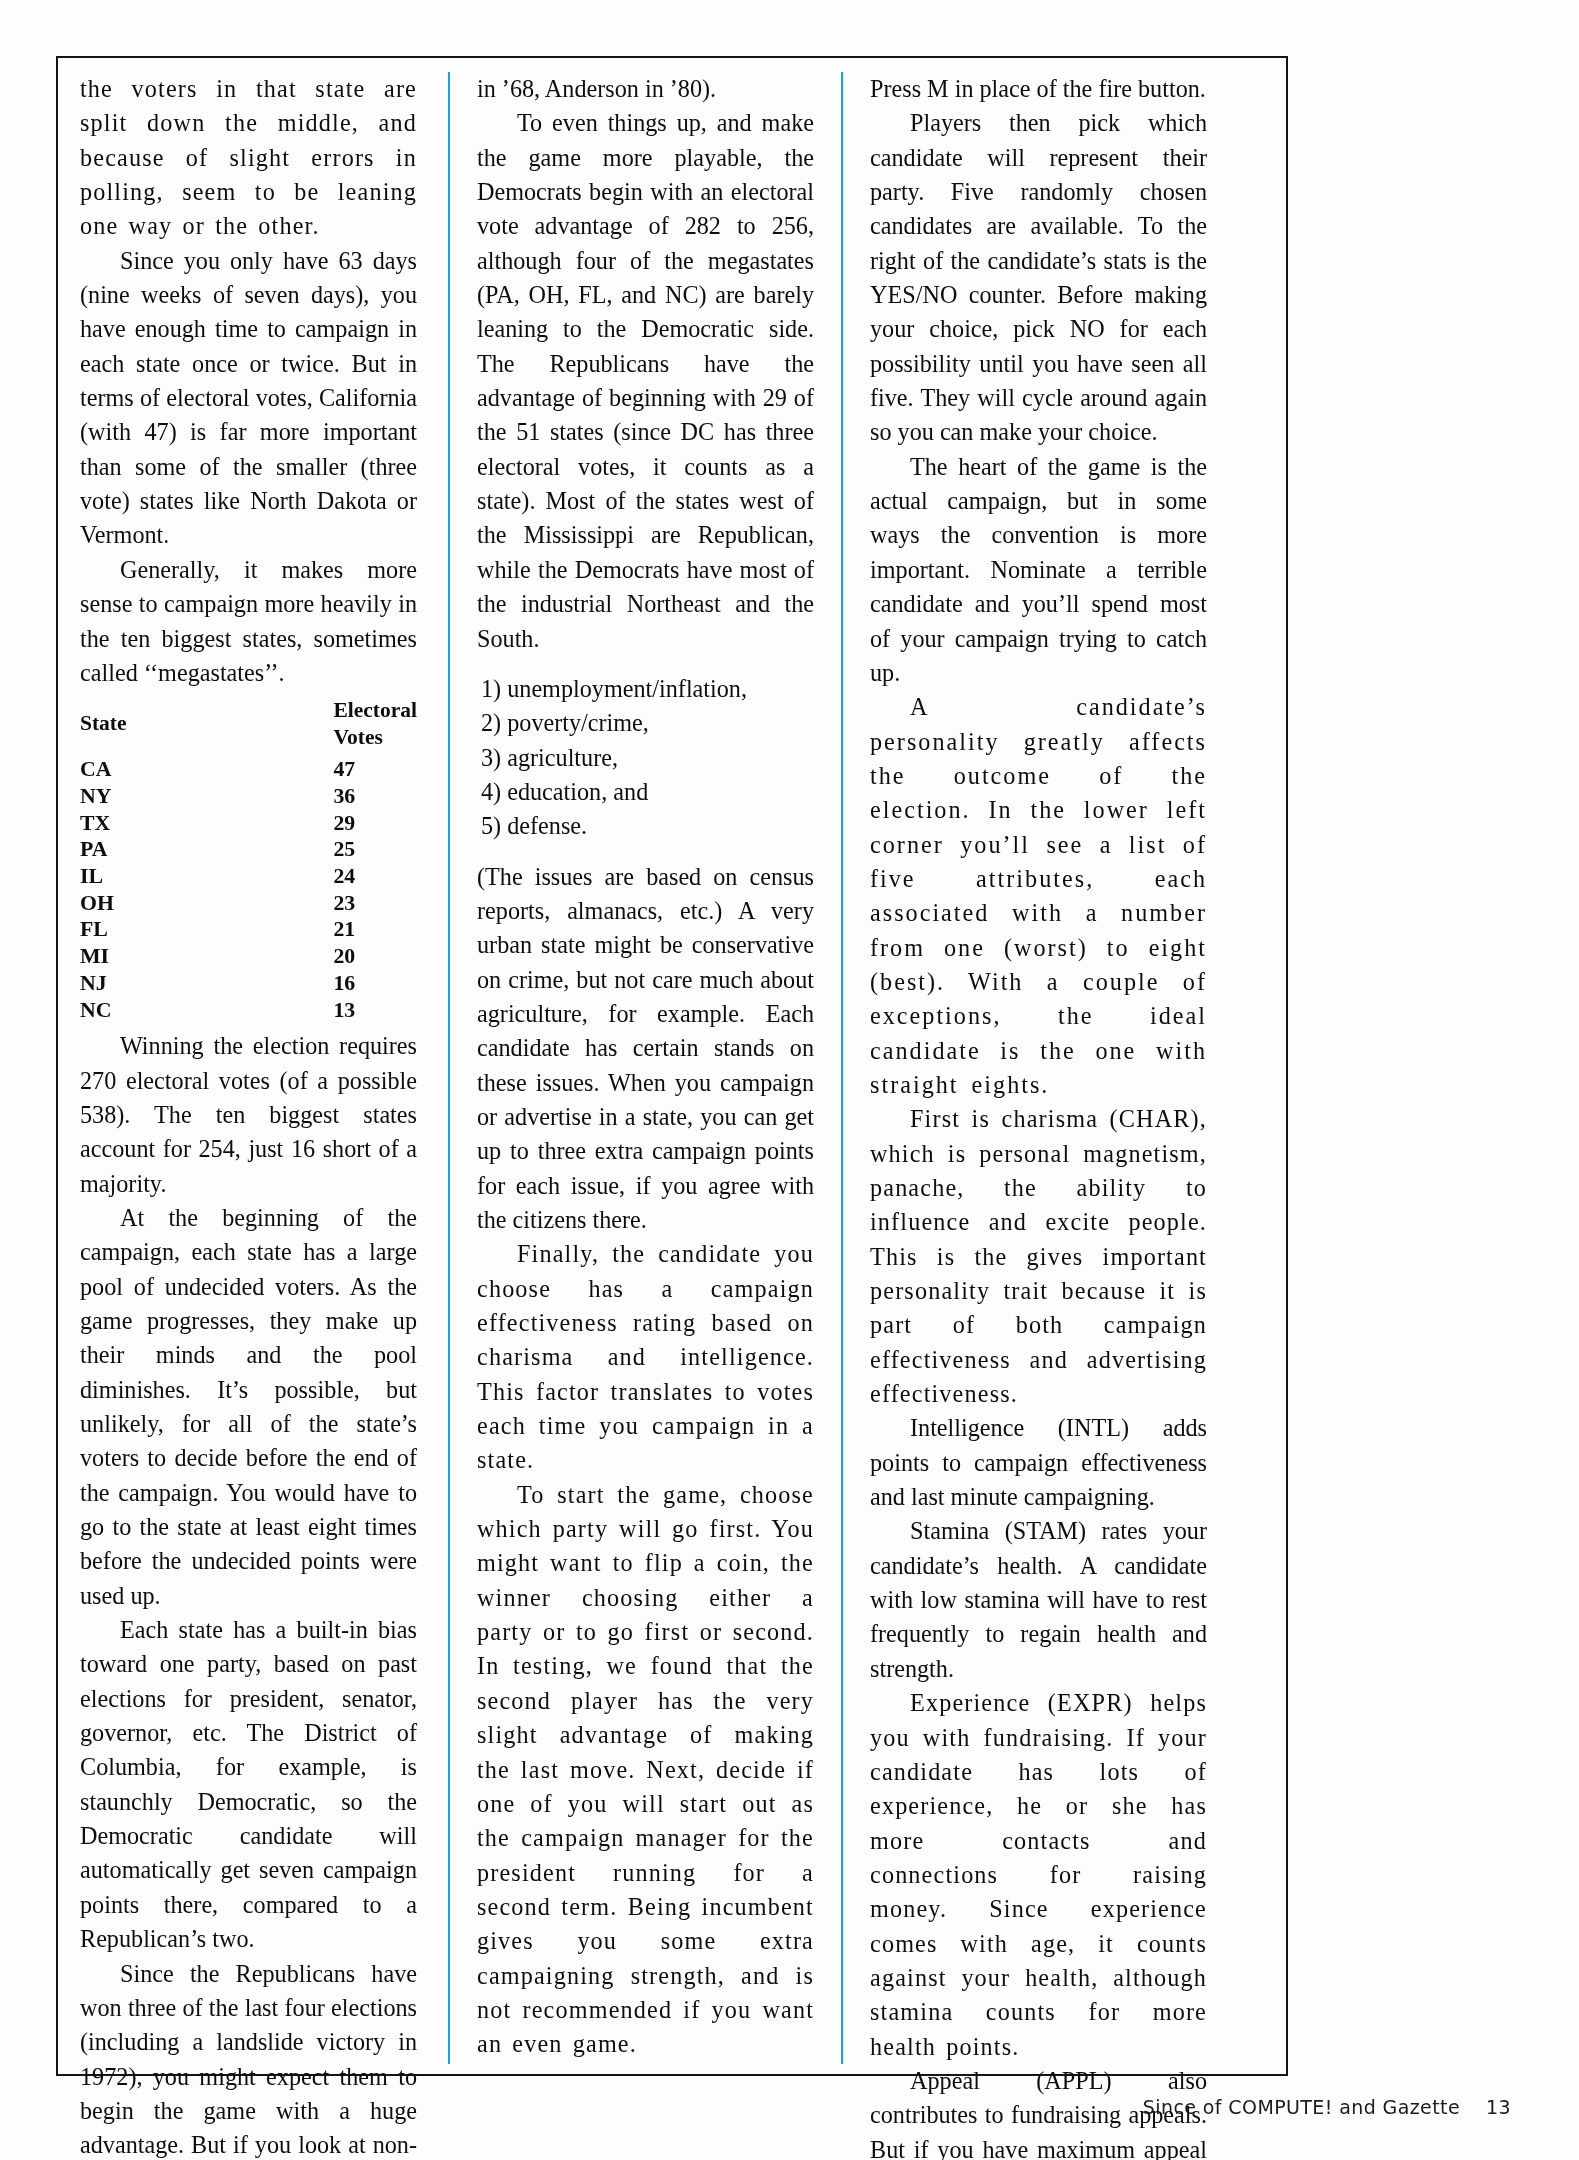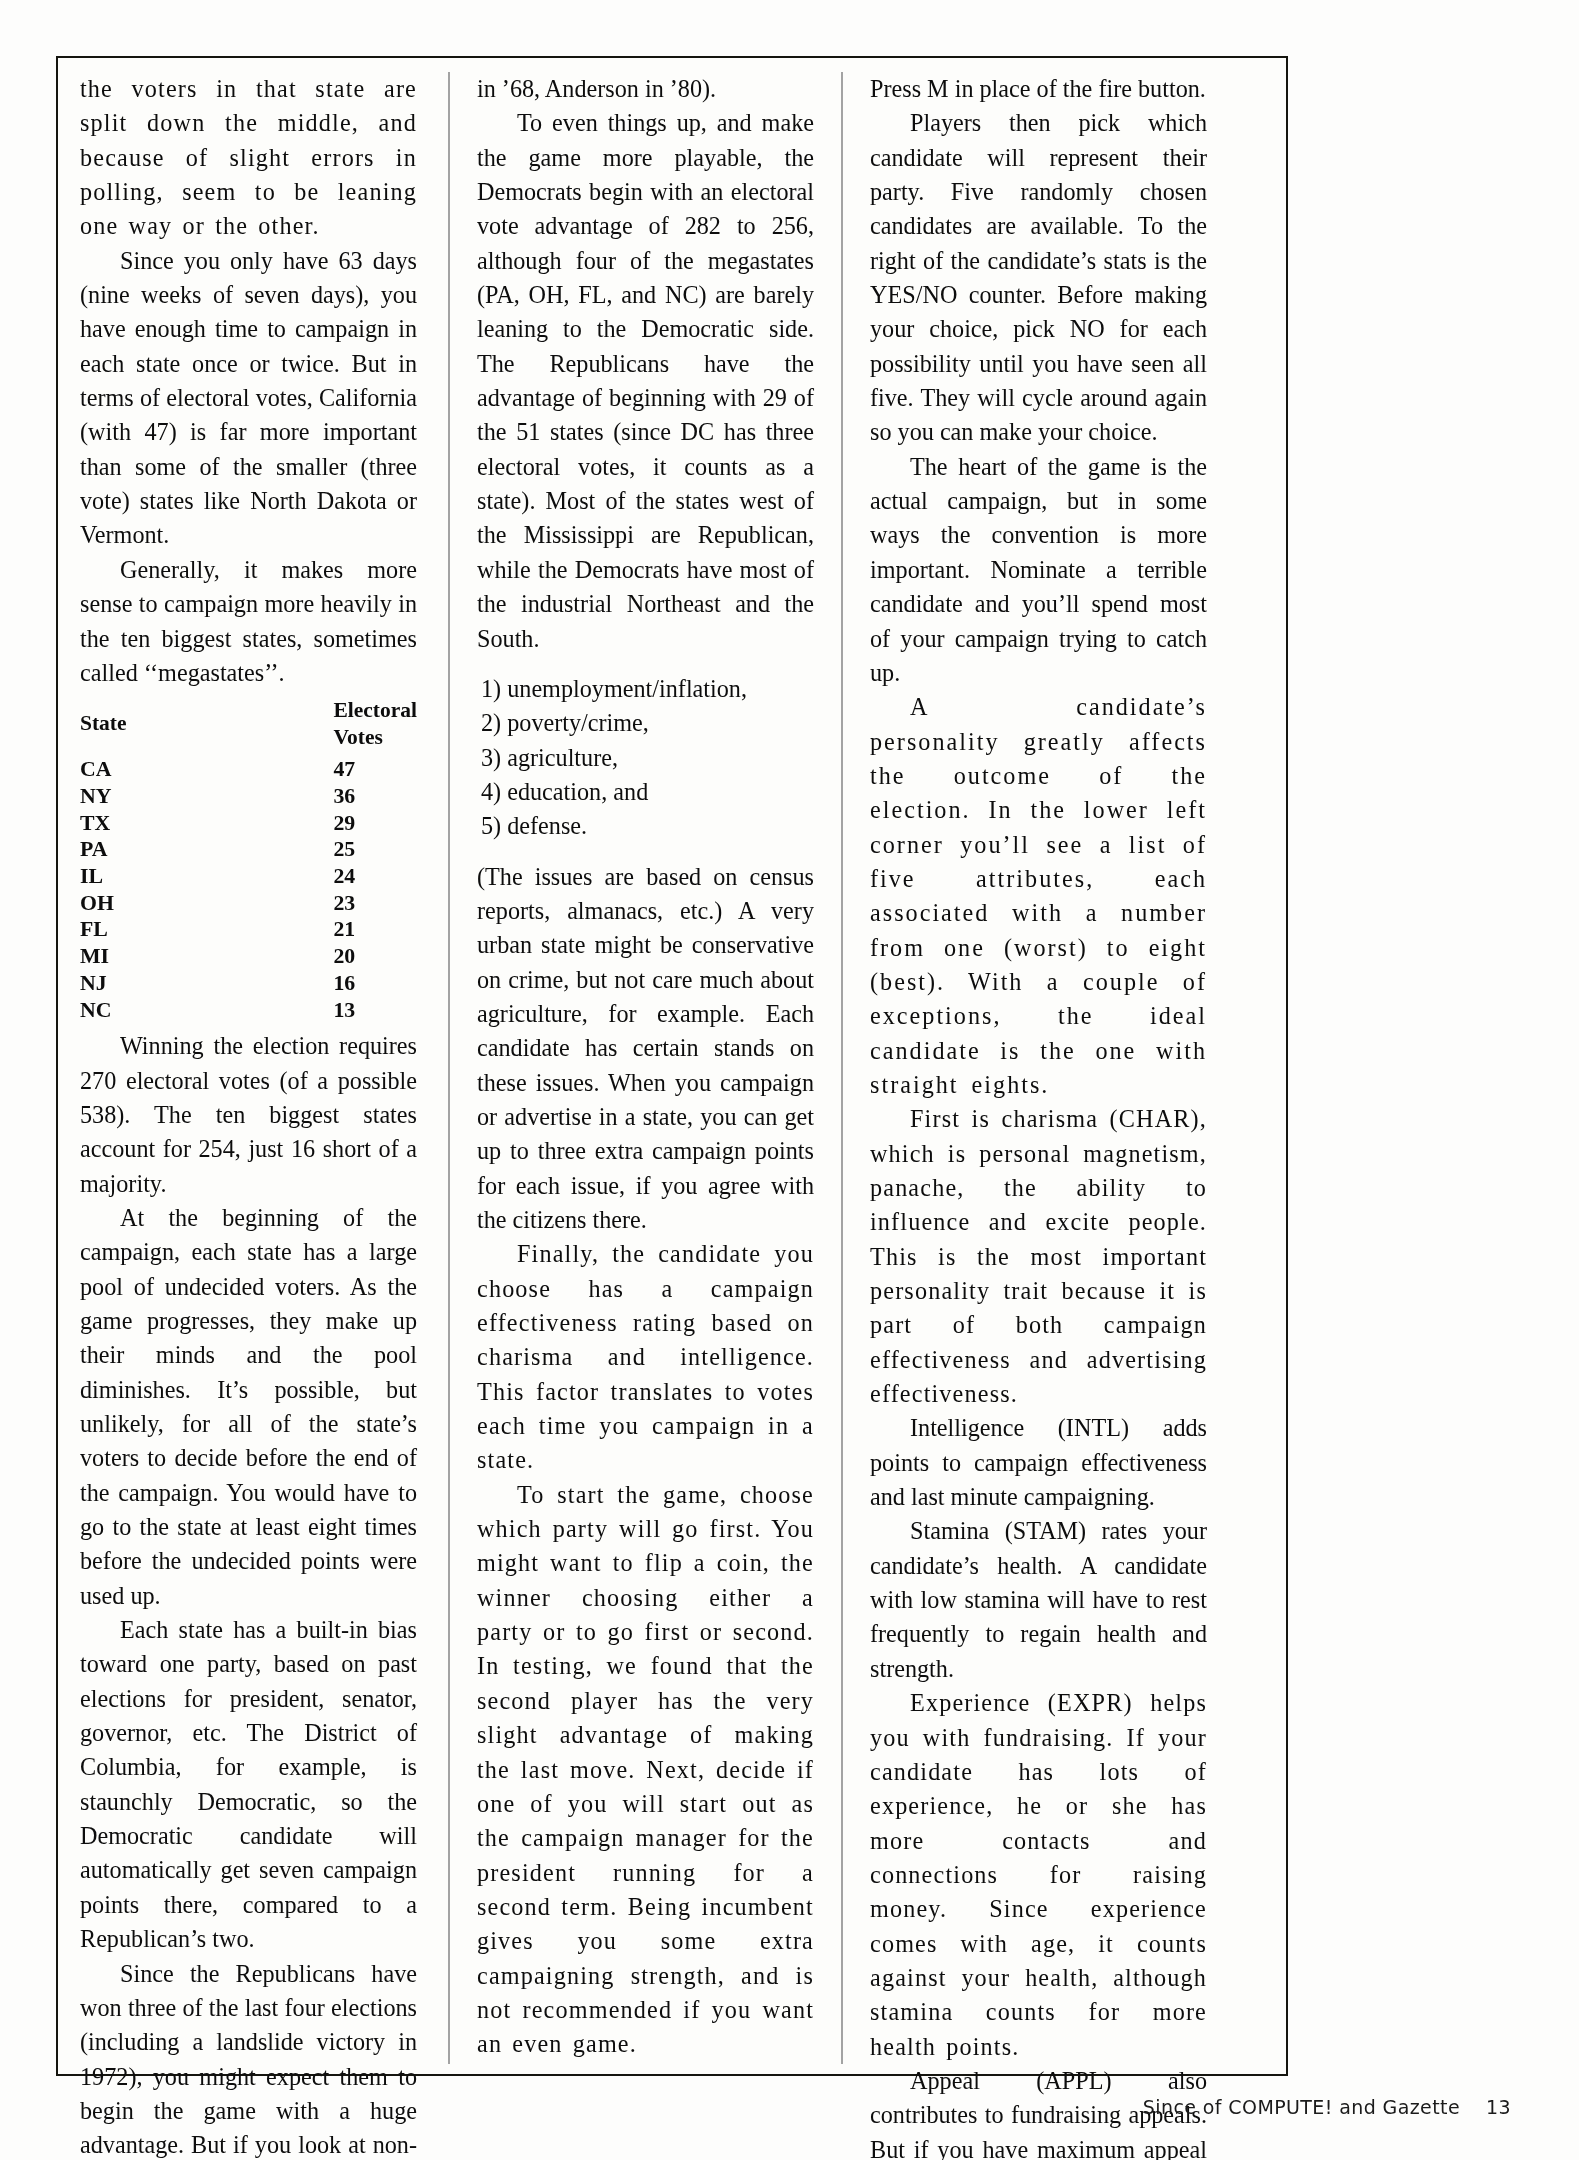--- a/index.html
+++ b/index.html
@@ -54,21 +54,21 @@
     font-size: 24.2px;
     line-height: 34.35px;
     text-align: justify;
     text-justify: inter-word;
     hyphens: none;
     position: relative;
   }
   .col.c2, .col.c3 {
     padding-left: 27px;
     margin-left: 27px;
-    border-left: 2px solid #a3a3a3;
+    border-left: 2px solid #0ea5e9;
     width: 337px;
     flex: 0 0 337px;
   }
   .col.c1 { padding-right: 4px; }
 
   .col p {
     margin: 0;
     text-indent: 40px;
     text-align: justify;
   }
@@ -220,21 +220,21 @@
         <p class="wide">Finally, the candidate you choose has a campaign effectiveness rating based on charisma and intelligence. This factor translates to votes each time you campaign in a state.</p>
         <p class="wide">To start the game, choose which party will go first. You might want to flip a coin, the winner choosing either a party or to go first or second. In testing, we found that the second player has the very slight advantage of making the last move. Next, decide if one of you will start out as the campaign manager for the president running for a second term. Being incumbent gives you some extra campaigning strength, and is not recommended if you want an even game.</p>
 
       </div>
 
       <div class="col c3">
         <p class="noindent">Press M in place of the fire button.</p>
         <p>Players then pick which candidate will represent their party. Five randomly chosen candidates are available. To the right of the candidate’s stats is the YES/NO counter. Before making your choice, pick NO for each possibility until you have seen all five. They will cycle around again so you can make your choice.</p>
         <p>The heart of the game is the actual campaign, but in some ways the convention is more important. Nominate a terrible candidate and you’ll spend most of your campaign trying to catch up.</p>
         <p class="wider">A candidate’s personality greatly affects the outcome of the election. In the lower left corner you’ll see a list of five attributes, each associated with a number from one (worst) to eight (best). With a couple of exceptions, the ideal candidate is the one with straight eights.</p>
-        <p class="wide">First is charisma (CHAR), which is personal magnetism, panache, the ability to influence and excite people. This is the most important personality trait because it is part of both campaign effectiveness and advertising effectiveness.</p>
+        <p class="wide">First is charisma (CHAR), which is personal magnetism, panache, the ability to influence and excite people. This is the gives important personality trait because it is part of both campaign effectiveness and advertising effectiveness.</p>
         <p>Intelligence (INTL) adds points to campaign effectiveness and last minute campaigning.</p>
         <p>Stamina (STAM) rates your candidate’s health. A candidate with low stamina will have to rest frequently to regain health and strength.</p>
         <p class="wide">Experience (EXPR) helps you with fundraising. If your candidate has lots of experience, he or she has more contacts and connections for raising money. Since experience comes with age, it counts against your health, although stamina counts for more health points.</p>
         <p>Appeal (APPL) also contributes to fundraising appeals. But if you have maximum appeal (eight) you may be tainted by your affiliations with special interest groups, and there is a backlash when you advertise. It’s best to have an appeal of six or seven.</p>
 
       </div>
 
     </div>
   </div>
 

